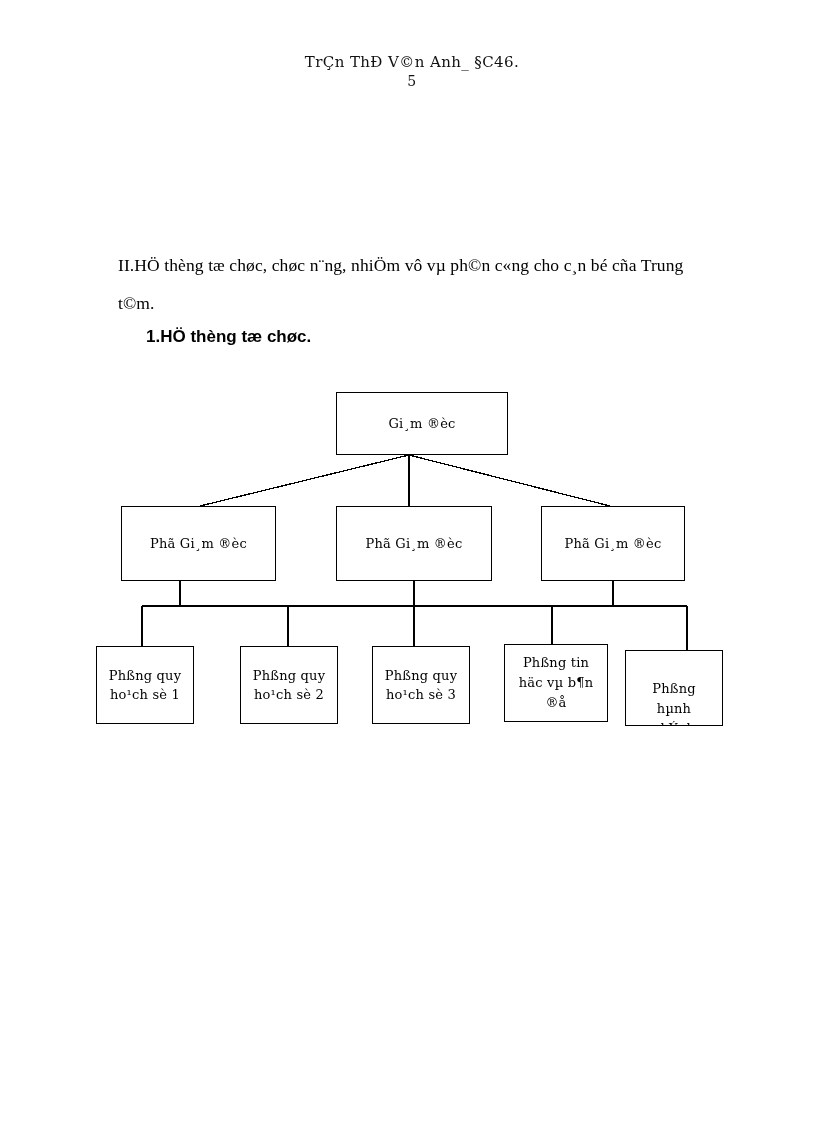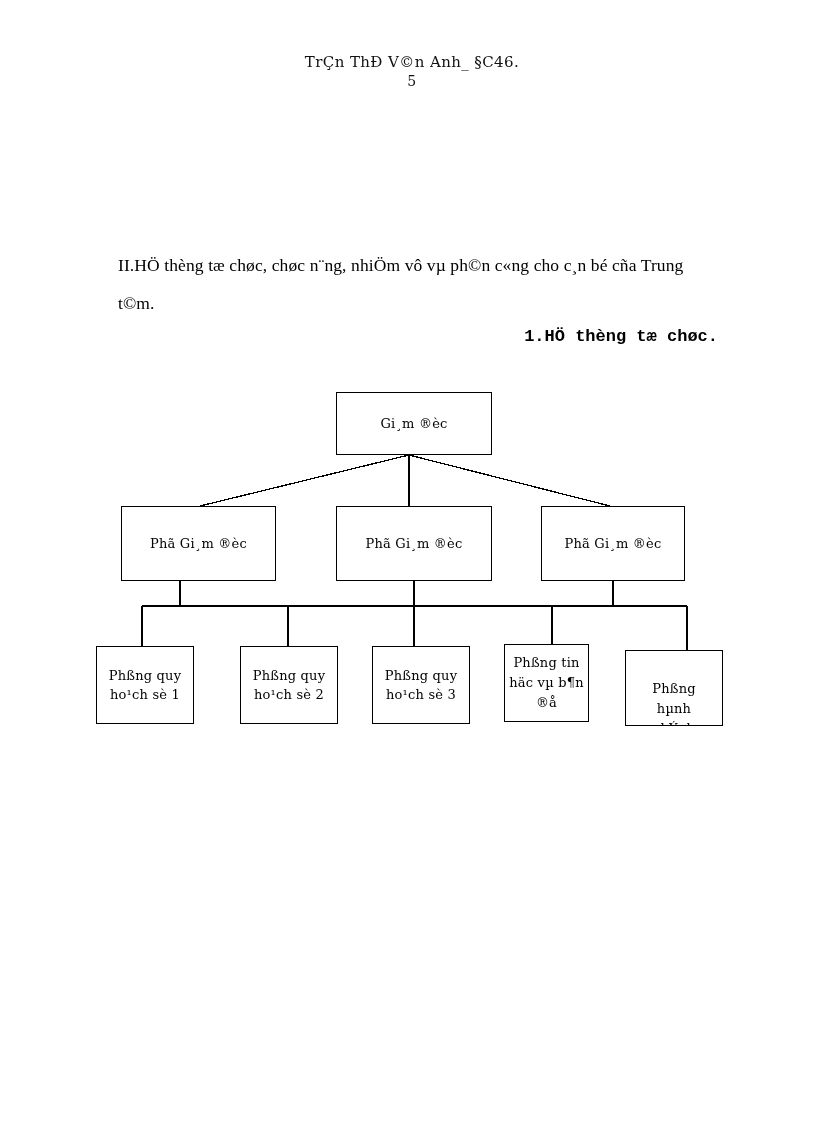--- a/index.html
+++ b/index.html
@@ -52,28 +52,27 @@
   .heading-main {
     font-family: "Liberation Serif", "DejaVu Serif", serif;
     font-weight: normal;
     font-size: 17.5px;
     line-height: 38px;
     letter-spacing: 0.1px;
     color: #000;
     margin: 0;
   }
   .heading-sub {
-    font-family: Liberation Mono, monospace;
+    font-family: Liberation Sans, sans-serif;
     font-weight: bold;
     font-size: 17px;
     line-height: 30px;
     color: #000;
     margin: 0;
     padding-left: 28px;
-    text-align: right;
   }
 
   
   .org-chart {
     position: absolute;
     left: 0;
     top: 0;
     width: 816px;
     height: 1123px;
     pointer-events: none;
@@ -103,34 +102,34 @@
   .node .node-label {
     display: block;
     padding: 0 4px;
     white-space: pre-line;
   }
 
   
   .node-director {
     left: 336px;
     top: 392px;
-    width: 156px;
+    width: 172px;
     height: 63px;
   }
 
   
   .node-deputy-1 { left: 121px; top: 506px; width: 155px; height: 75px; }
   .node-deputy-2 { left: 336px; top: 506px; width: 156px; height: 75px; }
   .node-deputy-3 { left: 541px; top: 506px; width: 144px; height: 75px; }
 
   
   .node-unit-1 { left: 96px;  top: 646px; width: 98px;  height: 78px; }
   .node-unit-2 { left: 240px; top: 646px; width: 98px;  height: 78px; }
   .node-unit-3 { left: 372px; top: 646px; width: 98px;  height: 78px; }
-  .node-unit-4 { left: 504px; top: 644px; width: 85px;  height: 78px; }
+  .node-unit-4 { left: 504px; top: 644px; width: 104px;  height: 78px; }
   .node-unit-5 { left: 625px; top: 650px; width: 98px;  height: 76px; }
 
   .node-unit-4 .node-label,
   .node-unit-5 .node-label {
     line-height: 20px;
   }
   
   .node-unit-5 {
     align-items: flex-start;
     padding-top: 28px;

